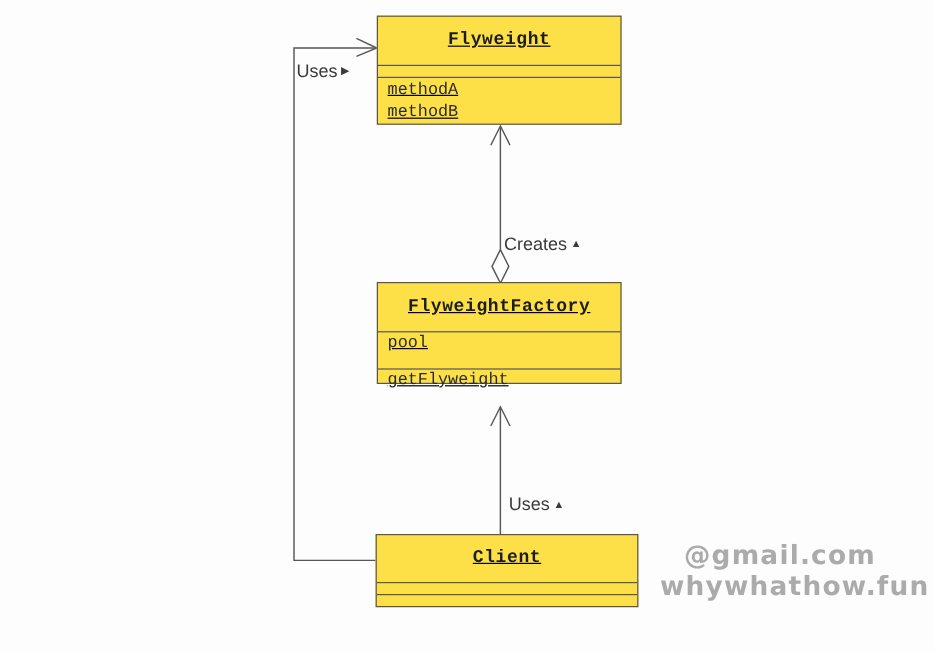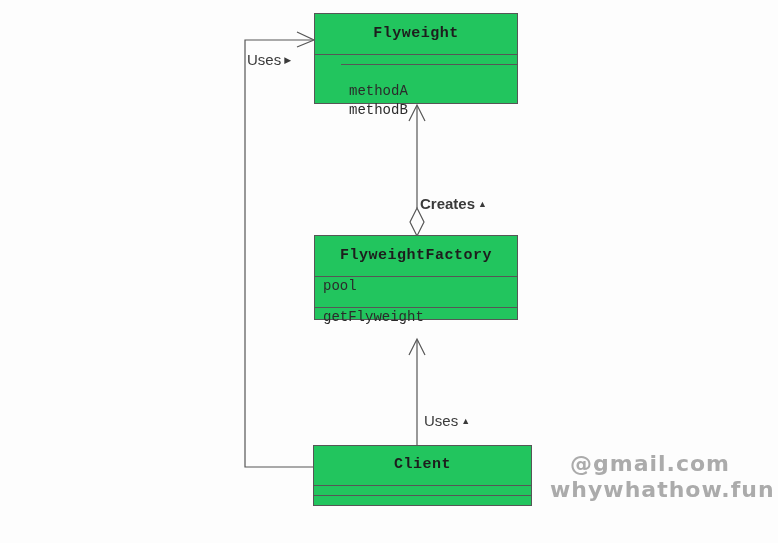--- a/index.html
+++ b/index.html
@@ -17,21 +17,22 @@
   }
   svg.connectors {
     position: absolute;
     left: 0; top: 0;
     width: 778px; height: 543px;
   }
   .uml-class {
     position: absolute;
     box-sizing: border-box;
     border: 1px solid #565656;
-    background: #22c55e;
+    background: #fde047;
+    text-decoration: underline;
   }
   .uml-title {
     font-family: "Liberation Mono", "DejaVu Sans Mono", monospace;
     font-weight: bold;
     font-size: 15px;
     color: #1d1d1d;
     text-align: center;
     letter-spacing: 0.5px;
   }
   .uml-section {
@@ -43,21 +44,21 @@
     font-size: 14px;
     color: #2b2b2b;
     padding-left: 8px;
     line-height: 19px;
     white-space: pre;
   }
   
   #box-flyweight { left: 314px; top: 13px; width: 204px; height: 91px; }
   #box-flyweight .uml-title { line-height: 39px; height: 40px; }
   #box-flyweight .attrs { height: 10px; }
-  #box-flyweight .methods { height: 39px; padding-top: 17px; margin-left: 26px; }
+  #box-flyweight .methods { height: 39px; padding-top: 1px; }
   
   #box-factory { left: 314px; top: 235px; width: 204px; height: 85px; }
   #box-factory .uml-title { line-height: 39px; height: 40px; }
   #box-factory .attrs { height: 31px; line-height: 30px; }
   #box-factory .methods { height: 30px; line-height: 30px; }
   
   #box-client { left: 313px; top: 445px; width: 219px; height: 61px; }
   #box-client .uml-title { line-height: 38px; height: 39px; }
   #box-client .row1 { height: 10px; }
   #box-client .row2 { height: 10px; }
@@ -69,21 +70,21 @@
     white-space: nowrap;
     margin-top: 36px;
   }
   .rel-icon {
     font-size: 9px;
     color: #3a3a3a;
     vertical-align: 2px;
     margin-left: 3px;
   }
   #label-uses-top { left: 247px; top: 15px; }
-  #label-creates  { left: 420px; top: 159px; font-weight: bold; }
+  #label-creates  { left: 420px; top: 159px; }
   #label-uses-bottom { left: 424px; top: 376px; }
 
   .watermark {
     position: absolute;
     left: 550px;
     top: 451px;
     width: 200px;
     text-align: center;
     font-family: "DejaVu Sans", sans-serif;
     font-weight: bold;

